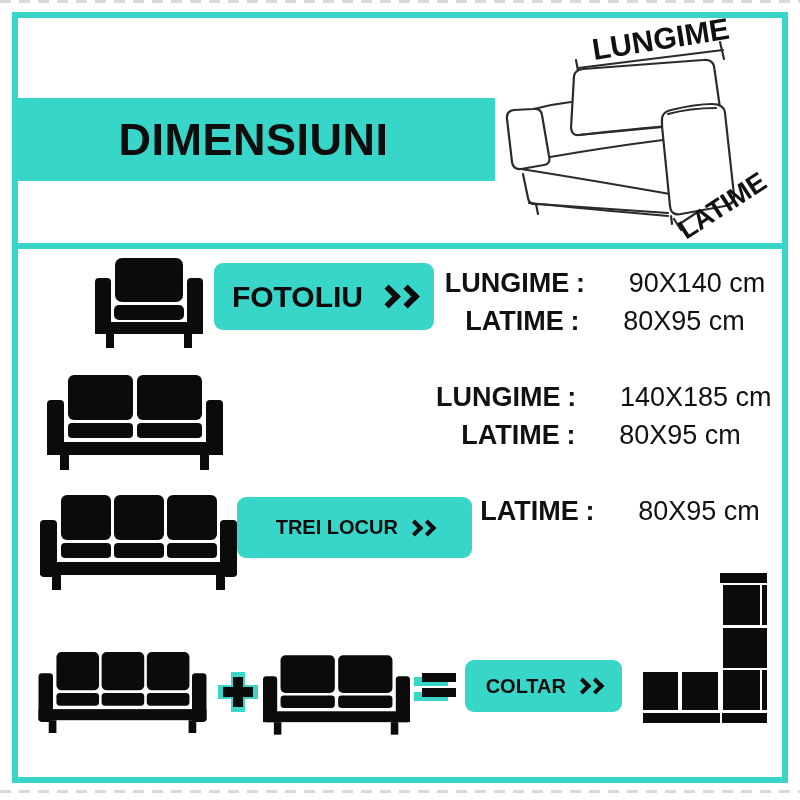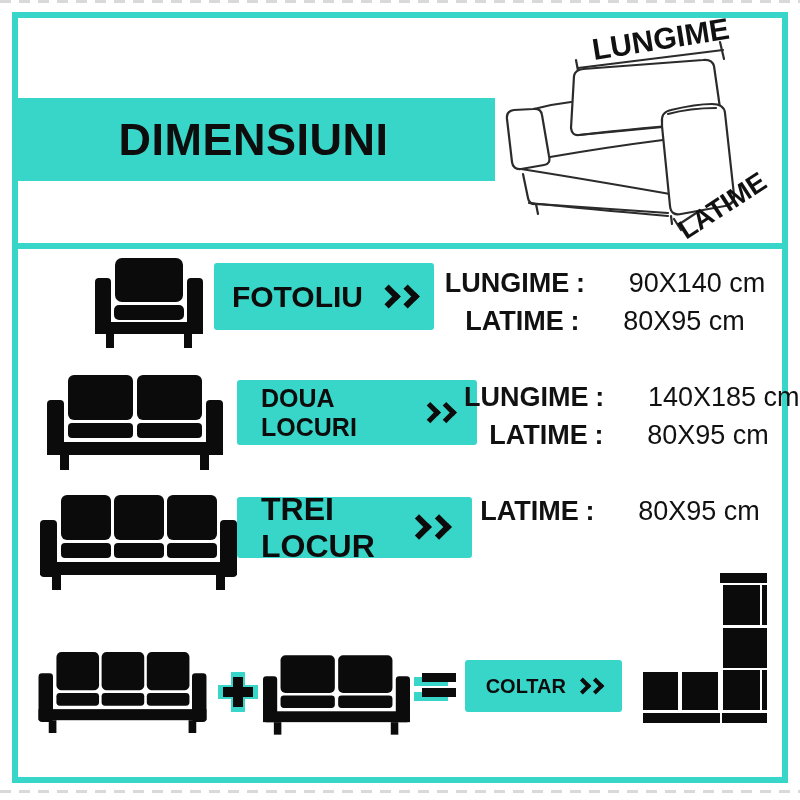--- a/index.html
+++ b/index.html
@@ -13,38 +13,38 @@
   .dash-bottom{top:790px;}
   .frame{position:absolute;left:12px;top:12px;width:776px;height:771px;
     border:6px solid var(--teal);box-sizing:border-box;}
   .divider{position:absolute;left:12px;top:243px;width:776px;height:6px;background:var(--teal);}
   .banner{position:absolute;left:12px;top:98px;width:483px;height:83px;background:var(--teal);
     display:flex;align-items:center;justify-content:center;box-sizing:border-box;}
   .banner span{font-size:45px;font-weight:800;letter-spacing:.5px;color:#0d0d0d;}
   .hero{position:absolute;left:428px;top:14px;width:360px;height:228px;overflow:visible;}
   .icon{position:absolute;}
   .label-box{
-    position:absolute;background:var(--teal);border-radius:3px;
+    position:absolute;background:var(--teal);border-radius:9px;
     display:flex;align-items:center;justify-content:center;gap:.45em;
-    color:#0c0c0c;font-weight:800;box-sizing:border-box;padding:0 24px;
+    color:#0c0c0c;font-weight:800;box-sizing:border-box;padding:0 2px;
   }
   .chevrons{display:inline-flex;align-items:center;gap:.06em;margin-left:.1em;}
   .chev{display:inline-block;width:.38em;height:.38em;
     border-top:.2em solid #0c0c0c;border-right:.2em solid #0c0c0c;
     transform:rotate(45deg);}
   .meas{position:absolute;text-align:center;line-height:34px;white-space:nowrap;}
   .meas .lbl{font-weight:700;font-size:27px;}
   .meas .sep{font-weight:700;font-size:27px;padding:0 .25em;}
   .meas .val{font-weight:500;font-size:27px;margin-left:37px;}
   .r1box{left:214px;top:263px;width:220px;height:67px;font-size:30px;}
   .r2box{left:237px;top:380px;width:240px;height:65px;font-size:25px;}
-  .r3box{left:237px;top:497px;width:235px;height:61px;font-size:32px;}
+  .r3box{left:237px;top:497px;width:235px;height:61px;font-size:20px;}
   .r4box{left:465px;top:660px;width:157px;height:52px;font-size:20px;}
   .meas1{left:435px;top:266px;width:340px;}
-  .meas2{left:464px;top:380px;width:330px;}
+  .meas2{left:436px;top:380px;width:330px;}
   .meas3{left:455px;top:494px;width:330px;}
 </style>
 </head>
 <body>
 
 <div class="page" id="page">
 
   <div class="dash dash-top"></div>
   <div class="frame"></div>
   <div class="divider"></div>
@@ -114,27 +114,20 @@
       <rect x="90" y="0" width="65" height="45" rx="6"></rect>
       <rect x="21" y="48" width="65" height="15" rx="4"></rect>
       <rect x="90" y="48" width="65" height="15" rx="4"></rect>
       <rect x="0" y="25" width="17" height="55" rx="4"></rect>
       <rect x="159" y="25" width="17" height="55" rx="4"></rect>
       <rect x="0" y="67" width="176" height="13"></rect>
       <rect x="13" y="80" width="9" height="15"></rect>
       <rect x="153" y="80" width="9" height="15"></rect>
     </g>
   </svg>
-  <div class="label-box r2box">
-    <span>DOUA LOCURI</span>
-    <span class="chevrons">
-        <i class="chev"></i>
-        <i class="chev"></i>
-      </span>
-  </div>
   <div class="meas meas2">
     <div><span class="lbl">LUNGIME</span><span class="sep">:</span><span class="val">140X185 cm</span></div>
     <div><span class="lbl">LATIME</span><span class="sep">:</span><span class="val">80X95 cm</span></div>
   </div>
 
   <svg class="icon" style="left:40px;top:495px" width="197" height="95" viewBox="0 0 197 95">
     <g fill="#0b0b0b">
       <rect x="21" y="0" width="50" height="45" rx="6"></rect>
       <rect x="74" y="0" width="50" height="45" rx="6"></rect>
       <rect x="127" y="0" width="50" height="45" rx="6"></rect>

